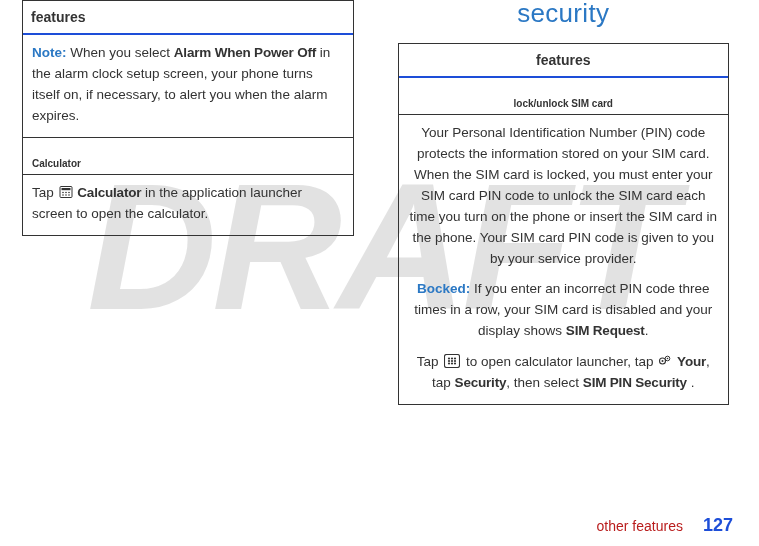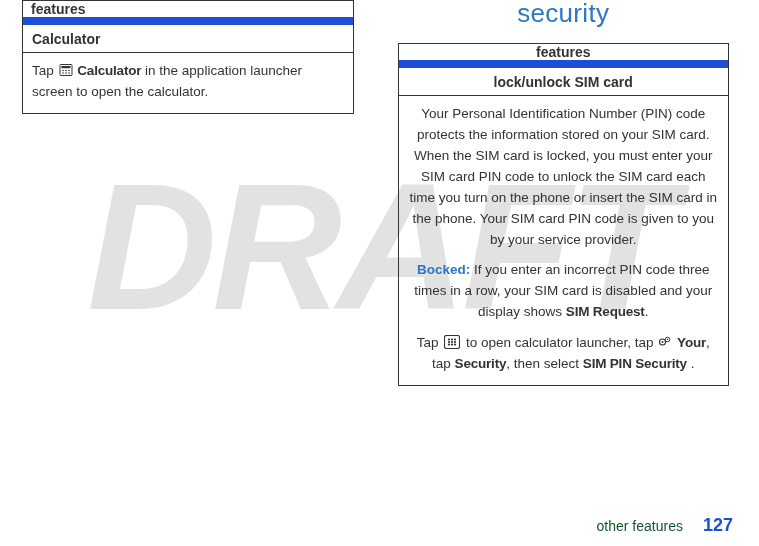--- a/index.html
+++ b/index.html
@@ -46,35 +46,35 @@
       color: #2b78c4;
       font-weight: normal;
       margin-bottom: 14px;
       margin-top: -2px;
       letter-spacing: 0.3px;
     }
     .feature-box {
       border: 1px solid #333;
     }
     .feature-header {
-      border-bottom: 8px solid #1d4ed8;
-      padding: 0 8px;
+      border-bottom: 2px solid #1d4ed8;
+      padding: 8px 8px;
       font-weight: bold;
       font-size: 14px;
     }
     .cell {
       border-bottom: 1px solid #333;
       padding: 8px 9px;
       line-height: 1.55;
     }
     .cell:last-child { border-bottom: none; }
     .subhead {
       font-weight: bold;
-      font-size: 14px;
-      padding: 6px 9px 5px;
+      font-size: 10px;
+      padding: 20px 9px 5px;
       border-bottom: 1px solid #333;
     }
     .note-label { color: #2b78c4; font-weight: bold; }
     .caution-label { color: #2b78c4; font-weight: bold; }
     .bold-inline { font-weight: bold; font-family: Arial Narrow, Arial, sans-serif; letter-spacing: -0.2px; }
     .icon-box {
       display: inline-block;
       width: 16px;
       height: 14px;
       vertical-align: -2px;
@@ -87,36 +87,41 @@
       vertical-align: -1px;
       margin: 0 1px;
     }
     .footer {
       position: absolute;
       bottom: 10px;
       right: 26px;
       font-size: 14px;
       z-index: 2;
     }
-    .footer-text { color: #14532d; margin-right: 20px; }
+    .footer-text { color: #b91c1c; margin-right: 20px; }
     .footer-num { font-weight: bold; color: #1d4ed8; font-size: 18px; }
     p { margin-bottom: 10px; }
     p:last-child { margin-bottom: 2px; }
   </style>
 </head>
 <body>
 
 <div class="draft-watermark">DRAFT</div>
 
 <div class="page">
 
   <div class="col col-left">
     <div class="feature-box">
       <div class="feature-header">features</div>
 
+      <div class="cell">
+        <p>
+          <span class="note-label">Note:</span><span> When you select </span><span class="bold-inline">Alarm When Power Off</span><span> in the alarm clock setup screen, your phone turns itself on, if necessary, to alert you when the alarm expires.</span>
+        </p>
+      </div>
 
       <div class="subhead">Calculator</div>
 
       <div class="cell">
         <p>
           <span>Tap </span><span class="icon-mini"><svg viewBox="0 0 14 12">
                 <rect x="1" y="0.5" width="12" height="11" rx="1" fill="none" stroke="#333" stroke-width="1"></rect>
                 <rect x="2.5" y="2" width="9" height="2.2" fill="#333"></rect>
                 <circle cx="4" cy="6.5" r="0.8" fill="#333"></circle>
                 <circle cx="7" cy="6.5" r="0.8" fill="#333"></circle>

